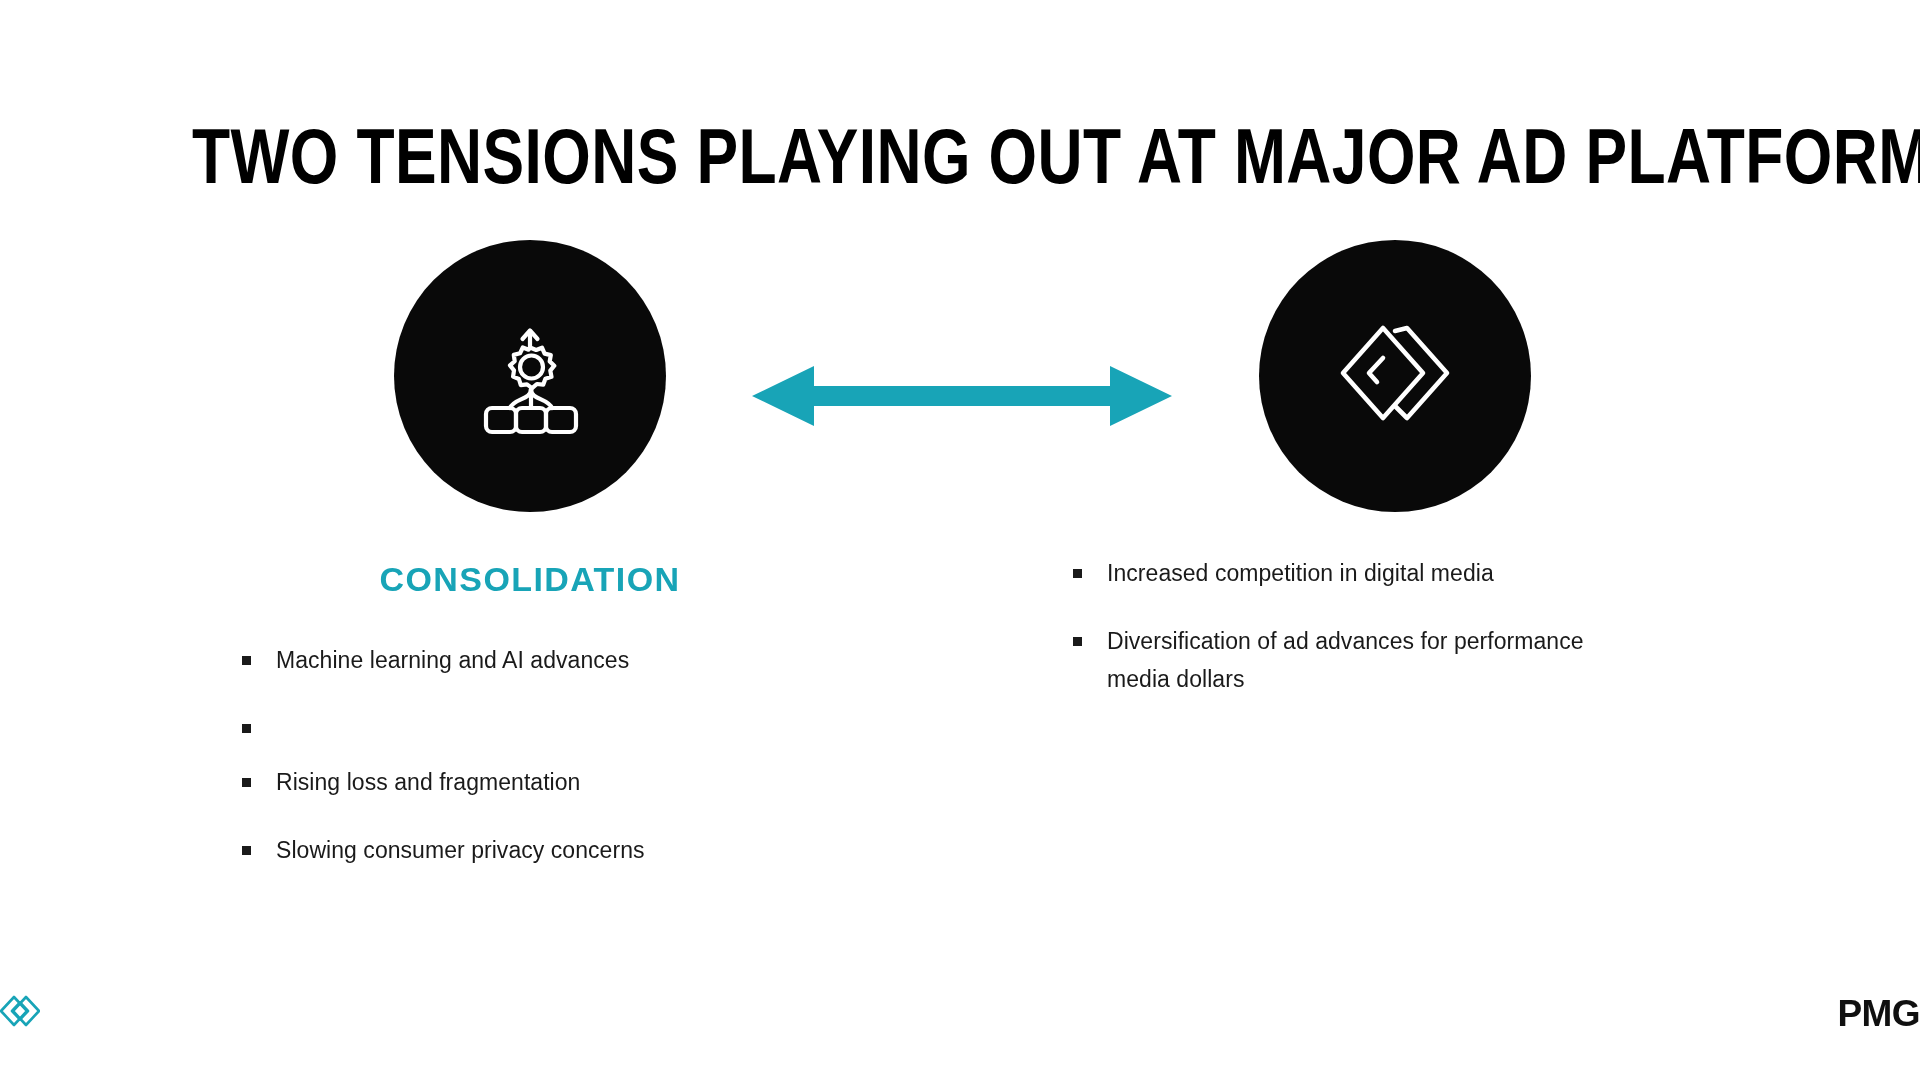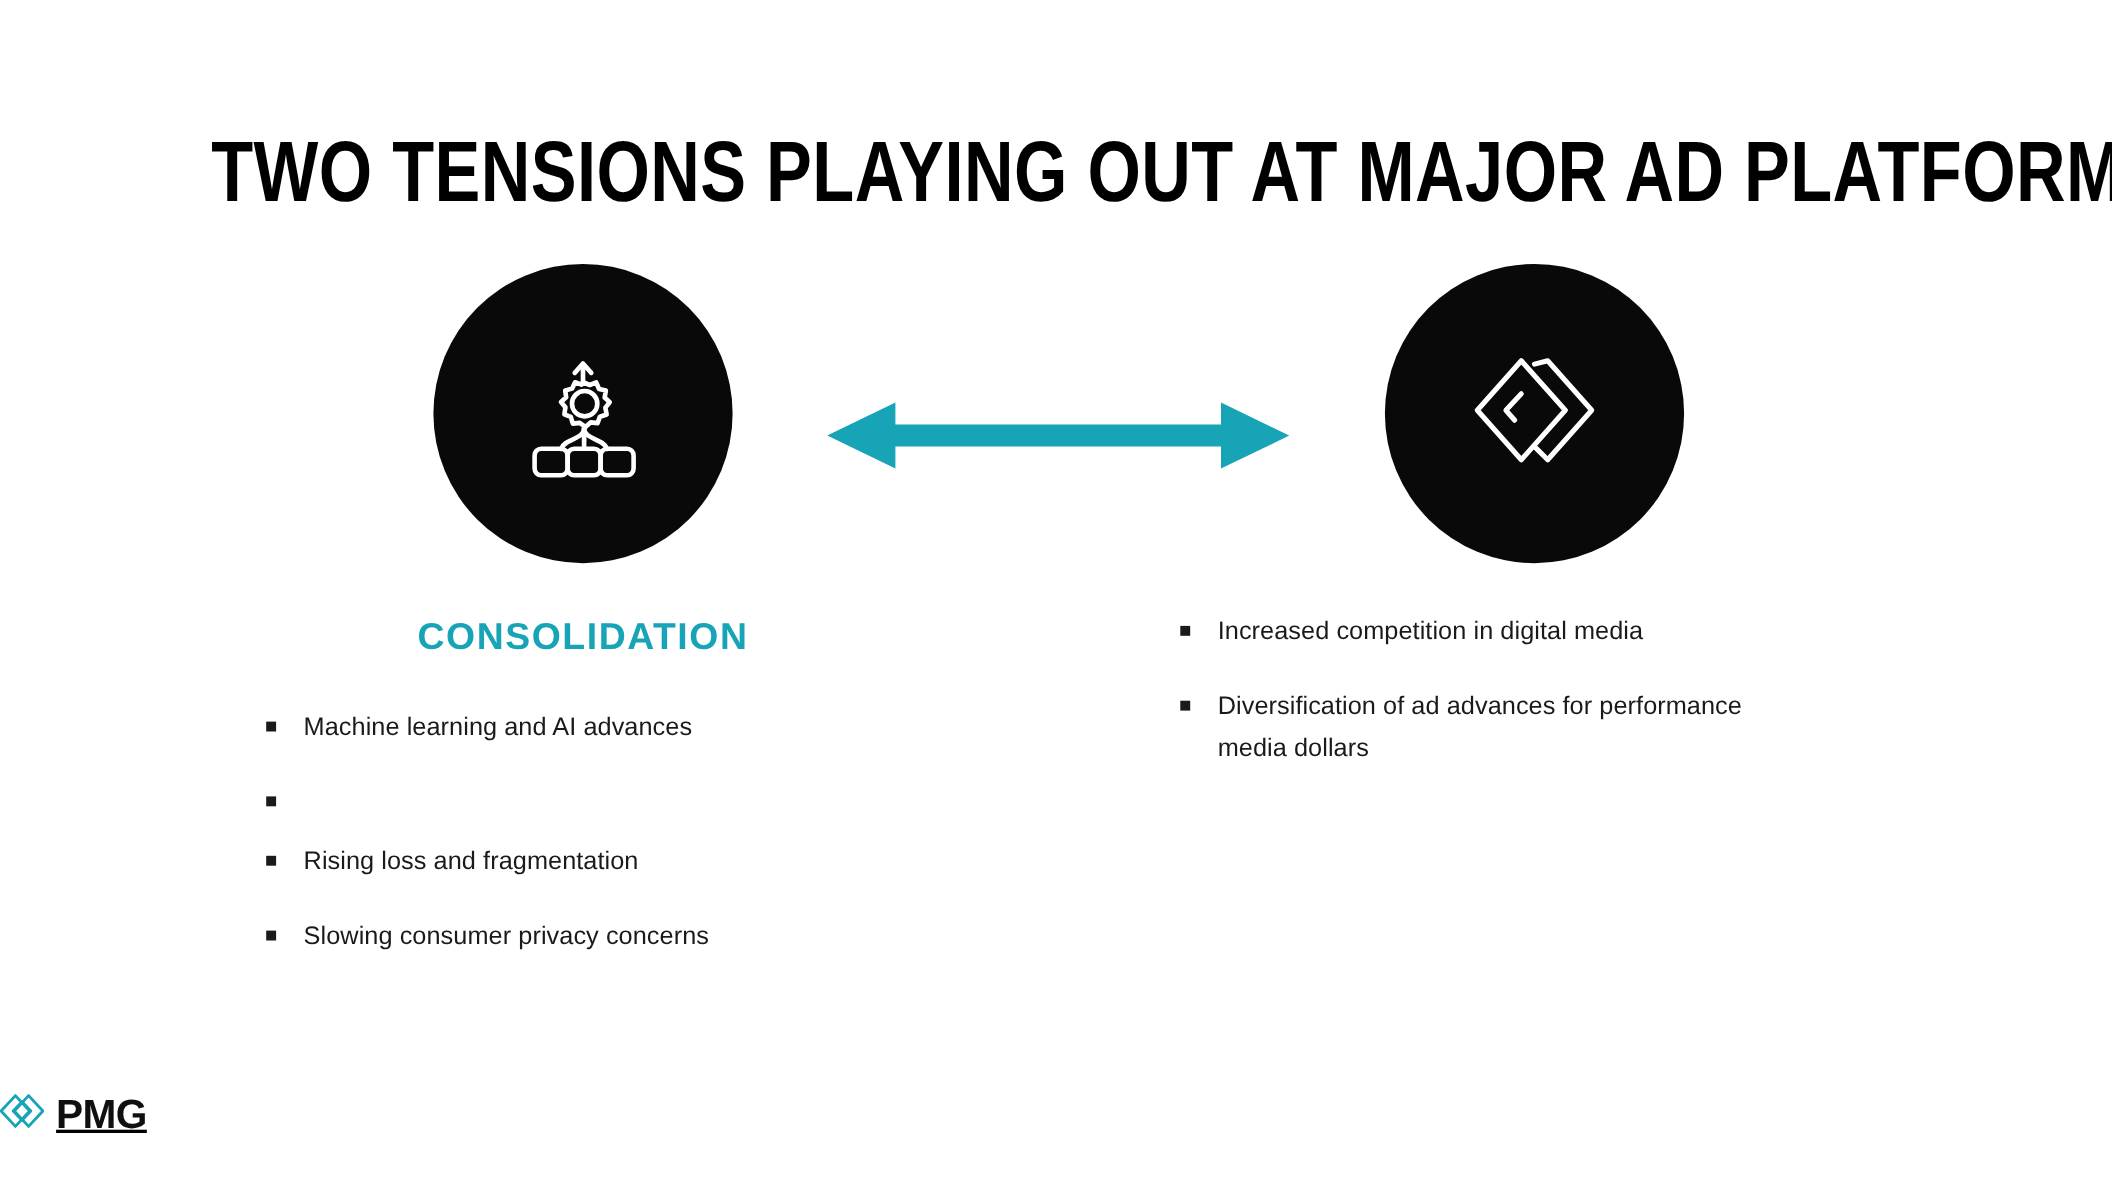--- a/index.html
+++ b/index.html
@@ -122,23 +122,22 @@
   }
 
   
   .footer-logo {
     position: absolute;
     left: 0;
     bottom: 48px;
     width: 1920px;
     display: flex;
     align-items: center;
-    justify-content: flex-start;
+    justify-content: space-between;
     gap: 11px;
-    text-decoration: underline;
   }
   .footer-logo .mark { display: block; }
   .footer-logo .wordmark {
     font-family: "Liberation Sans", sans-serif;
     font-weight: 700;
     font-size: 37px;
     letter-spacing: -0.6px;
     color: #101010;
     line-height: 1;
   }

